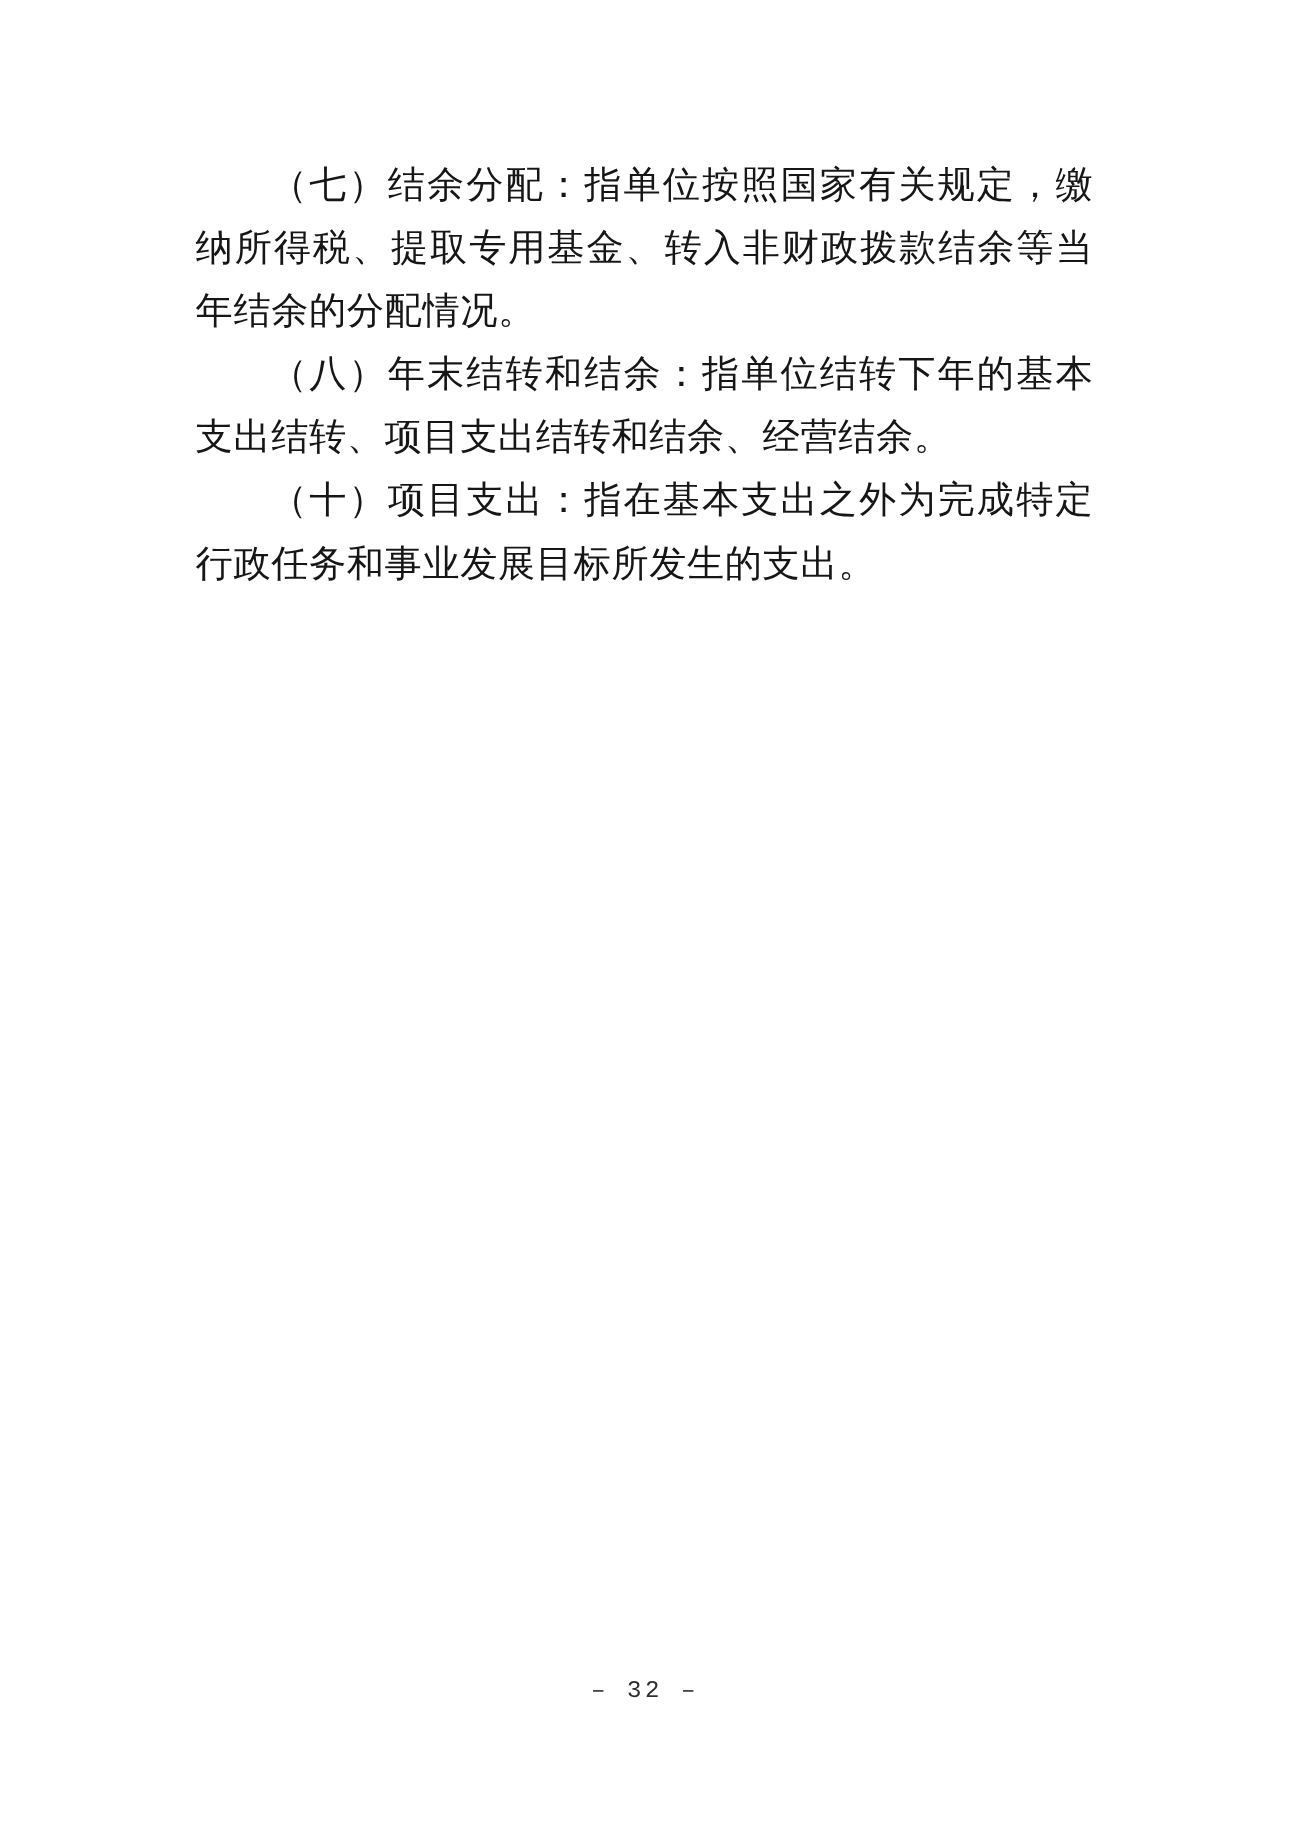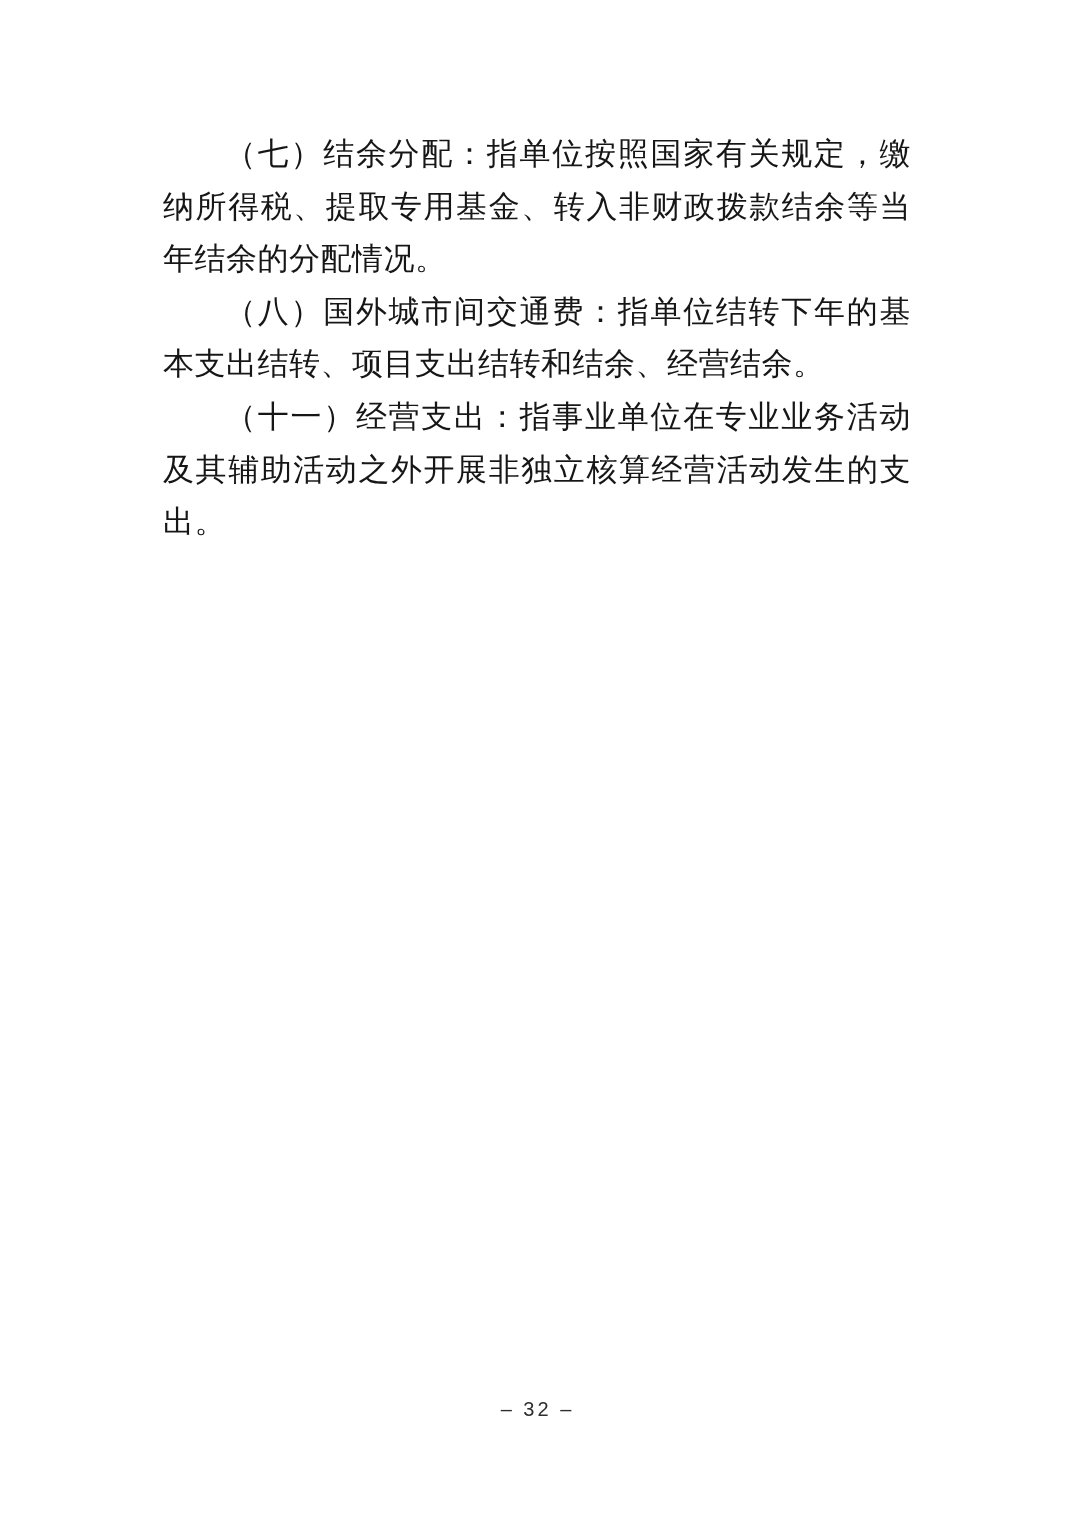--- a/index.html
+++ b/index.html
@@ -34,26 +34,26 @@
   }
   .page-number {
     position: absolute;
     top: 1398px;
     left: 0;
     width: 100%;
     text-align: center;
     font-size: 20px;
     color: #2e2e2e;
     letter-spacing: 3px;
-    font-family: Liberation Sans, sans-serif;
+    font-family: Liberation Mono, monospace;
   }
 </style>
 </head>
 <body>
 
 <div class="page">
   <div class="content">
       <p>（七）结余分配：指单位按照国家有关规定，缴纳所得税、提取专用基金、转入非财政拨款结余等当年结余的分配情况。</p>
-      <p>（八）国外城市间交通费：指单位结转下年的基本支出结转、项目支出结转和结余、经营结余。</p>
-      <p>（十一）经营支出：指事业单位在专业业务活动及其辅助活动之外开展非独立核算经营活动发生的支出。</p>
+      <p>（八）年末结转和结余：指单位结转下年的基本支出结转、项目支出结转和结余、经营结余。</p>
+      <p>（十）项目支出：指在基本支出之外为完成特定行政任务和事业发展目标所发生的支出。</p>
     </div>
   <div class="page-number">– 32 –</div>
 </div>
 
 </body></html>

